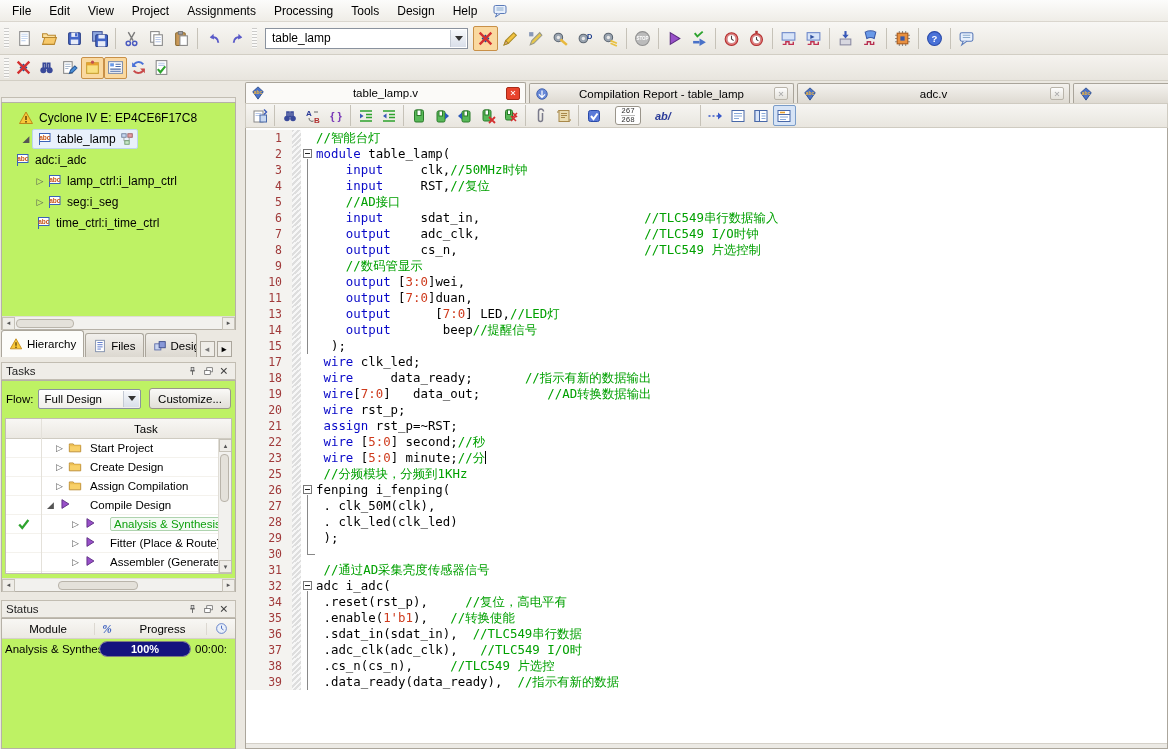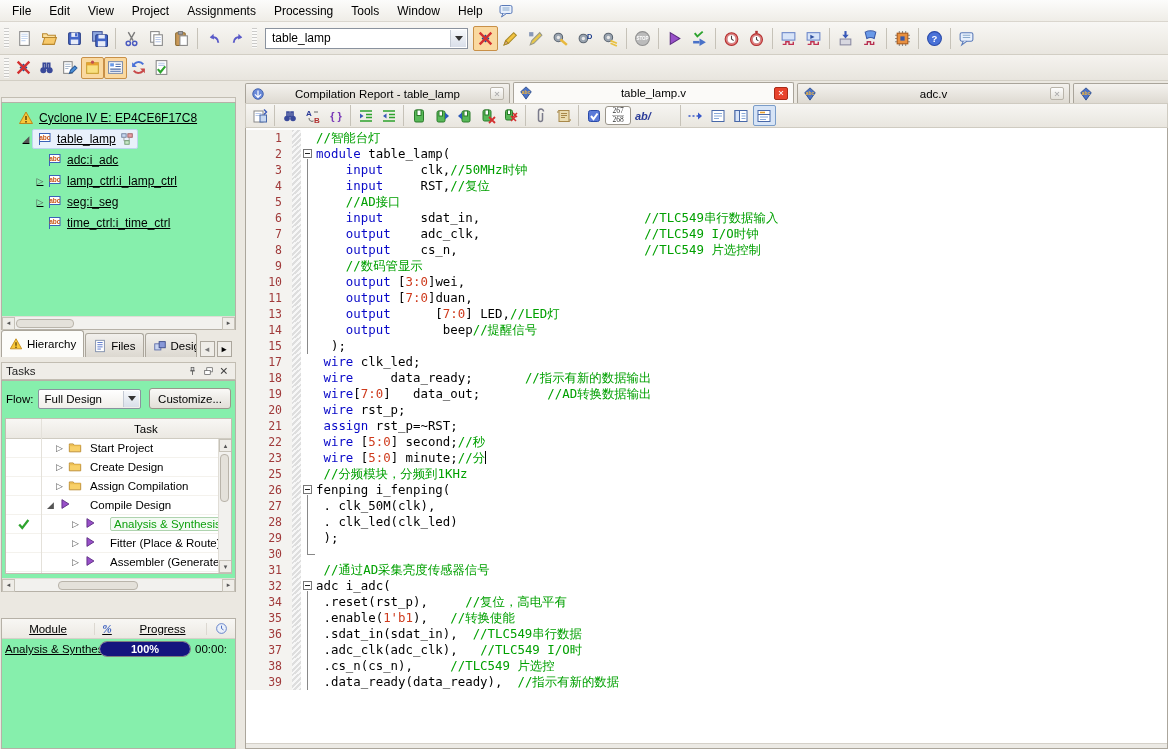--- a/index.html
+++ b/index.html
@@ -35,21 +35,21 @@
   .content { position:absolute; top:81px; left:0; right:0; bottom:0; }
   .leftcol { position:absolute; left:0; top:0; width:237px; bottom:0; }
   .editor  { position:absolute; left:245px; top:0; right:0; bottom:0; }
 
   
   .phead { position:absolute; left:1px; right:1px; height:18px; background:#EFEDE8; border:1px solid #C2BDB2;
            display:flex; align-items:center; padding:0 4px; font-size:11.5px; color:#222; }
   .phead .sp { flex:1; }
   .phbtn { width:14px; height:13px; display:inline-flex; align-items:center; justify-content:center; margin-left:2px; }
   .phbtn svg { width:11px; height:11px; }
-  .pbody { position:absolute; left:1px; right:1px; background:#86efac; border:1px solid #B6B1A7;text-decoration:underline; }
+  .pbody { position:absolute; left:1px; right:1px; background:#bef264; border:1px solid #B6B1A7; }
 
   
   .trow { height:21px; display:flex; align-items:center; white-space:nowrap; font-size:12px; position:relative; }
   .texp { width:12px; font-size:9px; color:#555; text-align:center; flex:none; }
   .ticon { width:17px; height:16px; margin-right:4px; flex:none; }
   .ticon svg { width:16px; height:16px; }
   .trow.sel .tlabel-wrap { background:#E9F1FB; border:1px solid #BDD5EE; border-radius:2px; padding:1px 3px; display:flex; align-items:center; }
   .tlabel-wrap { display:flex; align-items:center; }
 
   
@@ -106,21 +106,21 @@
             display:flex; align-items:center; justify-content:center; flex:none; }
   .eclose svg { width:8px; height:8px; }
   .eclose.red { background:#E8432C; border-color:#A82A18; }
   .etoolbar { position:absolute; top:22px; left:0; right:0; height:25px; background:linear-gradient(#F6F5F2,#E9E6DF);
               border:1px solid #CFCBC1; display:flex; align-items:center; padding:0 2px; }
   .te { width:23px; height:21px; display:flex; align-items:center; justify-content:center; border-radius:2px; border:1px solid transparent; }
   .te svg { width:16px; height:16px; }
   .te.pressed { background:#D7E4F6; border:1px solid #7A9CC8; }
   .linebox { width:26px; height:19px; border:1px solid #9A958B; border-radius:3px; background:#fff; display:flex;
              flex-direction:column; align-items:center; justify-content:center; font-size:7.5px; line-height:8px;
-             font-family:Liberation Serif, serif; color:#333; margin:0 0; }
+             font-family:Liberation Mono, monospace; color:#333; margin:0 10px; }
   .linebox i { font-style:normal; display:block; }
   .linebox i:first-child { border-bottom:1px solid #BBB; }
   .ab-label { font-size:11px; color:#2A3A98; font-style:italic; margin:0 4px; font-weight:bold; }
   .gap { width:22px; }
 
   
   .codearea { position:absolute; top:47px; left:0; right:0; bottom:0; background:#fff; border:1px solid #ABA69C;
               border-top:none; overflow:hidden; }
   .codescroll { position:absolute; left:0; right:0; bottom:0; height:5px; background:#ECEAE5; border-top:1px solid #D5D1C9; }
   .code-line { display:flex; height:16px; line-height:16px; font-family:"DejaVu Sans Mono",monospace;
@@ -145,21 +145,21 @@
 
 <div class="app">
   <div class="menubar">
       <div class="menu-item">File</div>
       <div class="menu-item">Edit</div>
       <div class="menu-item">View</div>
       <div class="menu-item">Project</div>
       <div class="menu-item">Assignments</div>
       <div class="menu-item">Processing</div>
       <div class="menu-item">Tools</div>
-      <div class="menu-item">Window</div>
+      <div class="menu-item">Design</div>
       <div class="menu-item">Help</div>
       <span class="mb-icon">
         <span style="display: inline-flex;">
           <svg viewBox="0 0 16 16">
             <rect x="2" y="2.5" width="12" height="8" rx="1.5" fill="#E8F0FC" stroke="#5A7AB8"></rect>
             <path d="M5 10.5l-1.5 3.5 5-3.5" fill="#E8F0FC" stroke="#5A7AB8"></path>
             <path d="M4.5 5h7M4.5 7h7" stroke="#8AAACC"></path>
           </svg>
         </span>
       </span>
@@ -469,21 +469,21 @@
                 <span style="display: inline-flex; margin-left: 4px;">
                   <svg viewBox="0 0 16 16" width="14" height="14">
                     <rect x="2" y="2" width="5" height="4" fill="#C8D8F0" stroke="#6A7A98"></rect>
                     <rect x="9" y="2" width="5" height="4" fill="#E8A0A8" stroke="#985858"></rect>
                     <path d="M4.5 6v4h6V6" fill="none" stroke="#999"></path>
                     <rect x="5.5" y="10" width="5" height="4" fill="#C8E8C8" stroke="#6A986A"></rect>
                   </svg>
                 </span>
               </span>
             </div>
-            <div class="trow" style="padding-left: 32px;">
+            <div class="trow" style="">
               <span class="texp"></span>
               <span class="tlabel-wrap">
                 <span class="ticon" style="display: inline-flex;">
                   <svg viewBox="0 0 16 16">
                     <path d="M3.5 14V4" stroke="#3A62B8"></path>
                     <rect x="3.5" y="2.5" width="10.5" height="8" fill="#fff" stroke="#3A62B8"></rect>
                     <text x="8.8" y="9.3" font-size="6.5" fill="#C85818" text-anchor="middle" font-weight="bold">abc</text>
                   </svg>
                 </span>
                 <span>adc:i_adc</span>
@@ -508,21 +508,21 @@
                 <span class="ticon" style="display: inline-flex;">
                   <svg viewBox="0 0 16 16">
                     <path d="M3.5 14V4" stroke="#3A62B8"></path>
                     <rect x="3.5" y="2.5" width="10.5" height="8" fill="#fff" stroke="#3A62B8"></rect>
                     <text x="8.8" y="9.3" font-size="6.5" fill="#C85818" text-anchor="middle" font-weight="bold">abc</text>
                   </svg>
                 </span>
                 <span>seg:i_seg</span>
               </span>
             </div>
-            <div class="trow" style="padding-left: 32px;">
+            <div class="trow" style="padding-left: 21px;">
               <span class="texp"></span>
               <span class="tlabel-wrap">
                 <span class="ticon" style="display: inline-flex;">
                   <svg viewBox="0 0 16 16">
                     <path d="M3.5 14V4" stroke="#3A62B8"></path>
                     <rect x="3.5" y="2.5" width="10.5" height="8" fill="#fff" stroke="#3A62B8"></rect>
                     <text x="8.8" y="9.3" font-size="6.5" fill="#C85818" text-anchor="middle" font-weight="bold">abc</text>
                   </svg>
                 </span>
                 <span>time_ctrl:i_time_ctrl</span>
@@ -676,20 +676,41 @@
         </div>
         <div class="hscroll" style="left:0;right:0;bottom:0">
           <span class="sbtn">◂</span>
           <span style="width:42px"></span>
           <span class="sthumb" style="width:80px"></span>
           <span style="flex:1"></span>
           <span class="sbtn">▸</span>
         </div>
       </div>
 
+      <div class="phead" style="top:519px">
+        <span>Status</span>
+        <span class="sp"></span>
+        <span class="phbtn">
+            <svg viewBox="0 0 16 16">
+              <rect x="6" y="2" width="4" height="5" fill="#D8D8D8" stroke="#555"></rect>
+              <path d="M4.5 7h7M8 7v6" stroke="#555" stroke-width="1.2"></path>
+            </svg>
+          </span>
+        <span class="phbtn">
+            <svg viewBox="0 0 16 16">
+              <rect x="5.5" y="2.5" width="8" height="6" fill="#fff" stroke="#555"></rect>
+              <rect x="2.5" y="6.5" width="8" height="6" fill="#fff" stroke="#555"></rect>
+            </svg>
+          </span>
+        <span class="phbtn">
+            <svg viewBox="0 0 16 16">
+              <path d="M3 3l8 8M11 3l-8 8" stroke="#444" stroke-width="1.6"></path>
+            </svg>
+          </span>
+      </div>
       <div class="pbody" style="top:537px;bottom:0">
         <div class="sthead">
           <span style="width:93px;text-align:center;border-right:1px solid #DCD8D1">Module</span>
           <span style="width:24px;text-align:center;color:#3A5FBF;font-family:'Liberation Serif',serif;font-style:italic;font-weight:bold">%</span>
           <span style="width:88px;text-align:center;border-right:1px solid #DCD8D1">Progress</span>
           <span style="flex:1;display:flex;justify-content:center">
             <svg width="13" height="13" viewBox="0 0 16 16">
                 <circle cx="8" cy="8" r="6" fill="#EAF0FA" stroke="#4A6CC0"></circle>
                 <path d="M8 4.5V8l2.5 1.8" fill="none" stroke="#4A6CC0" stroke-width="1.2"></path>
               </svg>
@@ -700,41 +721,41 @@
           <span class="pbar">
             <span class="pfill">100%</span>
           </span>
           <span style="position:absolute;left:193px">00:00:</span>
         </div>
       </div>
     </div>
 
     <div class="editor">
       <div class="tabbar" id="etabbar">
+          <div class="etab active" style="width: 281px;">
+            <svg viewBox="0 0 16 16">
+              <path d="M8 1l6 5.5L8 15 2 6.5z" fill="#4A72C8" stroke="#2A4A88"></path>
+              <text x="8" y="9" font-size="5.6" fill="#F8B838" text-anchor="middle" font-weight="bold">abc</text>
+            </svg>
+            <span class="elabel">table_lamp.v</span>
+            <span class="eclose red">
+              <svg viewBox="0 0 14 14">
+                <path d="M3.5 3.5l7 7M10.5 3.5l-7 7" stroke="#fff" stroke-width="1.8"></path>
+              </svg>
+            </span>
+          </div>
           <div class="etab" style="width: 265px;">
             <svg viewBox="0 0 16 16">
               <circle cx="8" cy="8" r="6" fill="#6A8AD8" stroke="#3A5AA8"></circle>
               <path d="M8 4v7M4.5 8.5L8 12l3.5-3.5" fill="none" stroke="#fff" stroke-width="1.4"></path>
             </svg>
             <span class="elabel">Compilation Report - table_lamp</span>
             <span class="eclose">
               <svg viewBox="0 0 14 14">
                 <path d="M3.5 3.5l7 7M10.5 3.5l-7 7" stroke="#AAA" stroke-width="1.8"></path>
-              </svg>
-            </span>
-          </div>
-          <div class="etab active" style="width: 281px;">
-            <svg viewBox="0 0 16 16">
-              <path d="M8 1l6 5.5L8 15 2 6.5z" fill="#4A72C8" stroke="#2A4A88"></path>
-              <text x="8" y="9" font-size="5.6" fill="#F8B838" text-anchor="middle" font-weight="bold">abc</text>
-            </svg>
-            <span class="elabel">table_lamp.v</span>
-            <span class="eclose red">
-              <svg viewBox="0 0 14 14">
-                <path d="M3.5 3.5l7 7M10.5 3.5l-7 7" stroke="#fff" stroke-width="1.8"></path>
               </svg>
             </span>
           </div>
           <div class="etab" style="width: 273px;">
             <svg viewBox="0 0 16 16">
               <path d="M8 1l6 5.5L8 15 2 6.5z" fill="#4A72C8" stroke="#2A4A88"></path>
               <text x="8" y="9" font-size="5.6" fill="#F8B838" text-anchor="middle" font-weight="bold">abc</text>
             </svg>
             <span class="elabel">adc.v</span>
             <span class="eclose">

